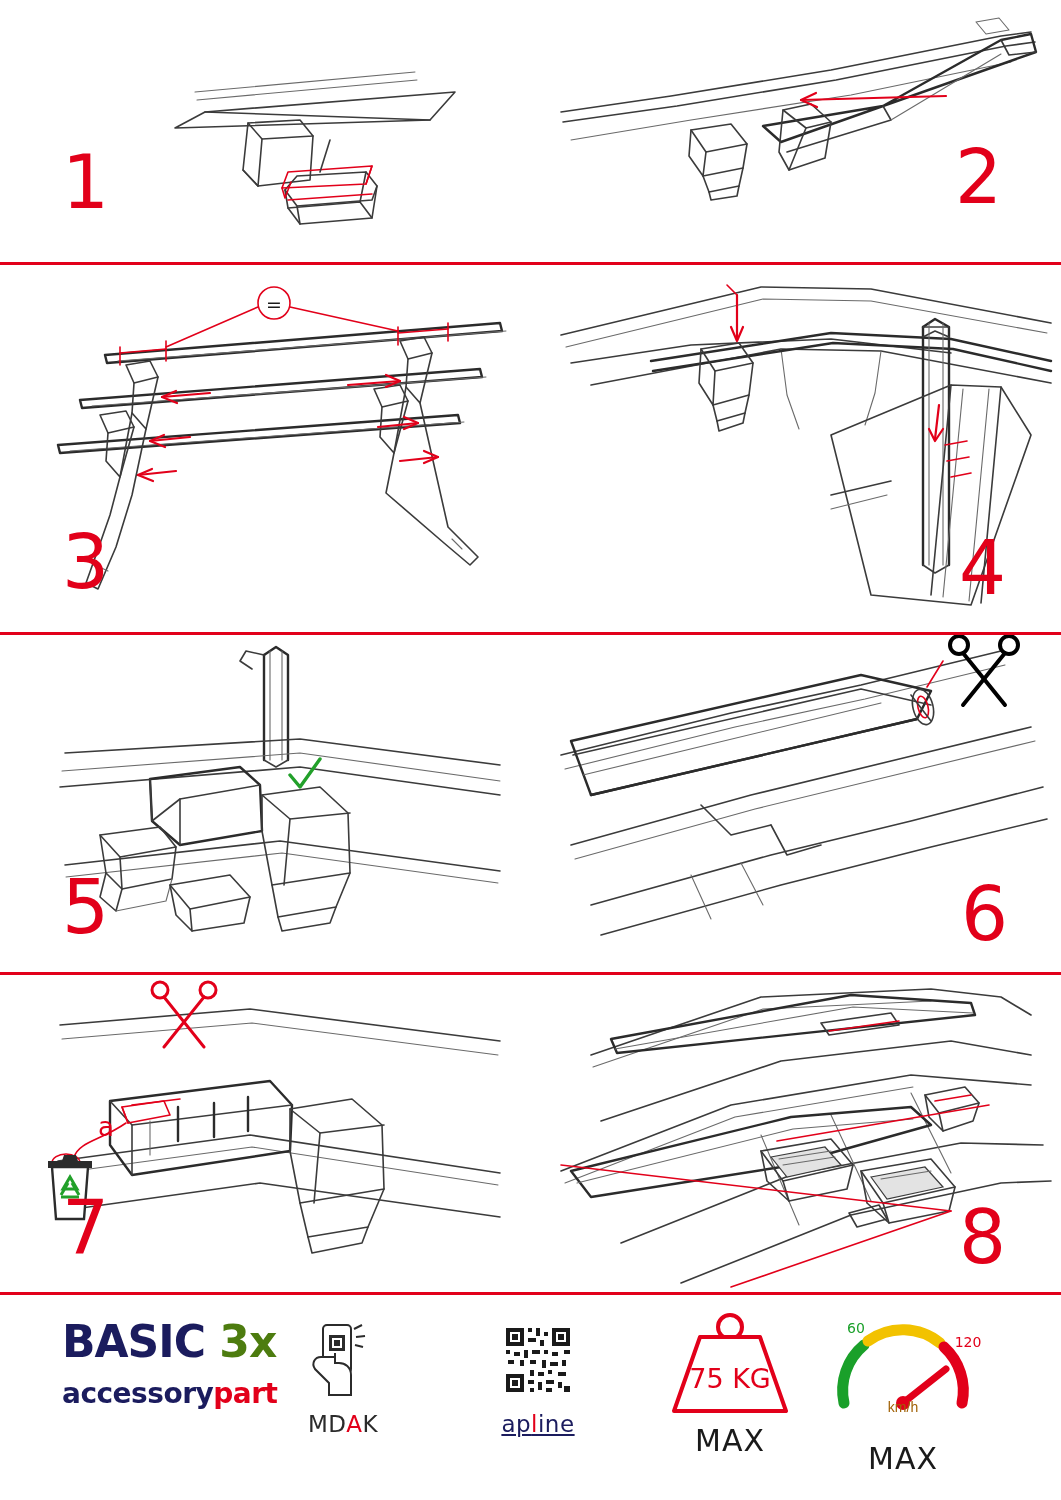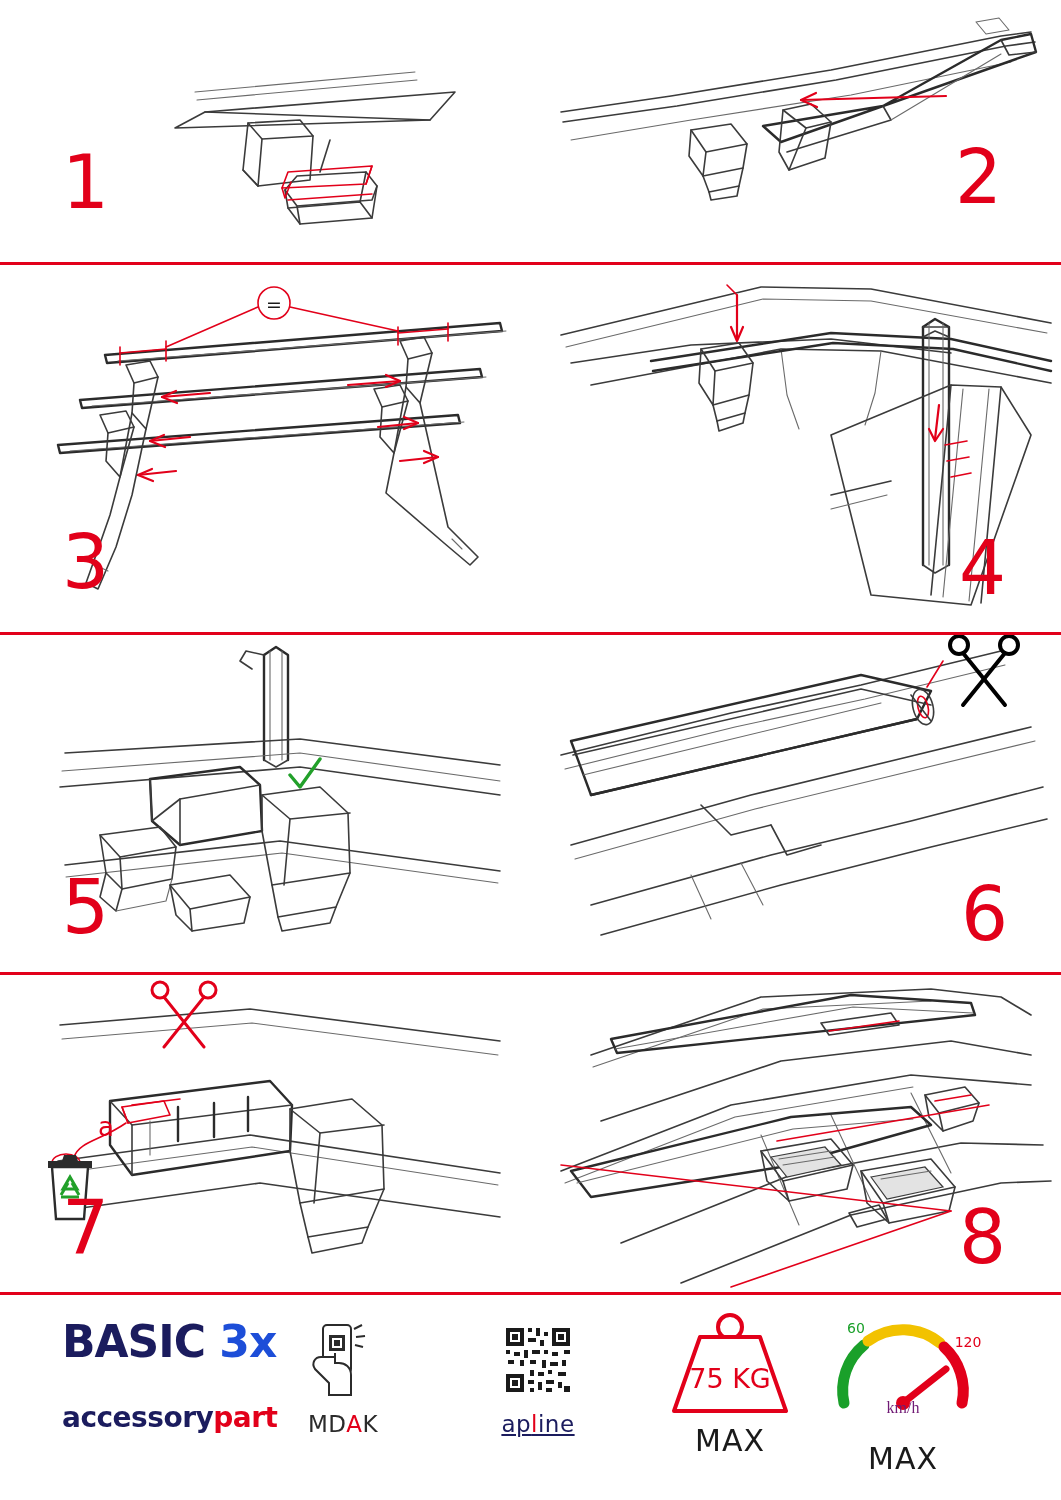--- a/index.html
+++ b/index.html
@@ -49,24 +49,24 @@
   .fillgg{fill:#e3e3e3;}
   .green{fill:none;stroke:#22a02a;stroke-width:3.4;stroke-linecap:round;stroke-linejoin:round;}
 
   
   .footer{position:absolute;left:0;top:1295px;width:1061px;height:205px;}
   .brandbox{position:absolute;left:62px;top:25px;width:230px;}
   .brand-top{
     font-family:"DejaVu Sans", sans-serif;
     font-size:44px;font-weight:700;color:#1b1c5e;letter-spacing:-1px;line-height:1;
   }
-  .brand-top .x{color:#1d4ed8;}
+  .brand-top .x{color:#4d7c0f;}
   .brand-bottom{
     font-family:"DejaVu Sans", sans-serif;
-    font-size:28px;font-weight:700;color:#1b1c5e;letter-spacing:-0.5px;margin-top:40px;line-height:1;
+    font-size:28px;font-weight:700;color:#1b1c5e;letter-spacing:-0.5px;margin-top:16px;line-height:1;
   }
   .brand-bottom .part{color:#e2001a;}
 
   .logo{position:absolute;text-align:center;}
   .logo-cap{
     font-family:"DejaVu Sans", sans-serif;
     font-size:23px;letter-spacing:0.5px;margin-top:16px;line-height:1;
   }
   .mdak{left:288px;top:28px;width:110px;}
   .mdak .logo-cap{color:#2b2b2b;font-weight:400;}
@@ -83,21 +83,21 @@
     font-size:30px;letter-spacing:1px;color:#1a1a1a;margin-top:4px;
   }
   .weight{left:640px;top:12px;width:180px;}
   .speed{left:808px;top:12px;width:190px;}
   .wlabel{
     position:absolute;left:0;top:56px;width:180px;text-align:center;
     font-family:"DejaVu Sans", sans-serif;font-size:27px;color:#e2001a;font-weight:400;
   }
   .kmh{
     position:absolute;left:0;top:92px;width:190px;text-align:center;
-    font-family:Liberation Serif, serif;font-size:16px;color:#701a75;
+    font-family:Liberation Sans, sans-serif;font-size:14px;color:#a16207;
   }
   .letterA{
     position:absolute;font-family:"DejaVu Sans", sans-serif;font-size:26px;color:#e2001a;
   }
 </style>
 </head>
 <body>
 
 <div class="sheet">
 

